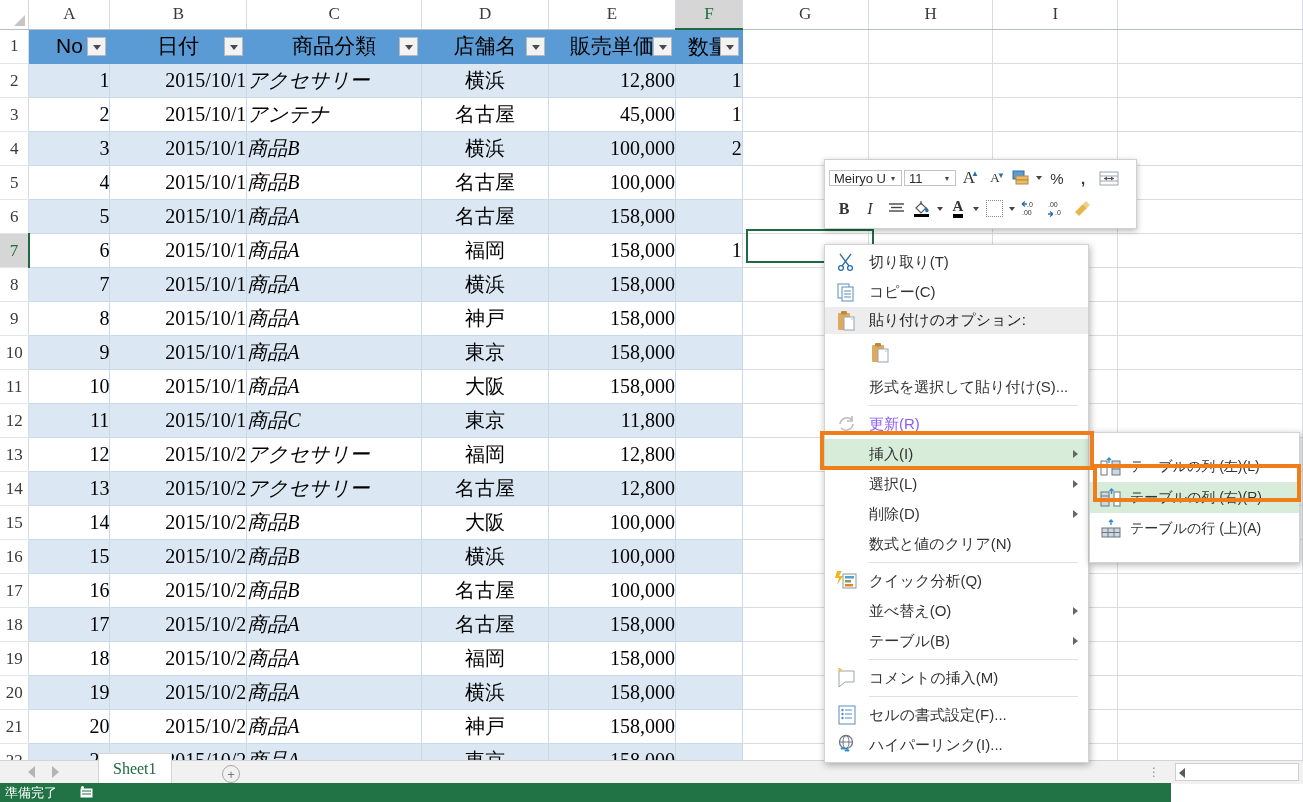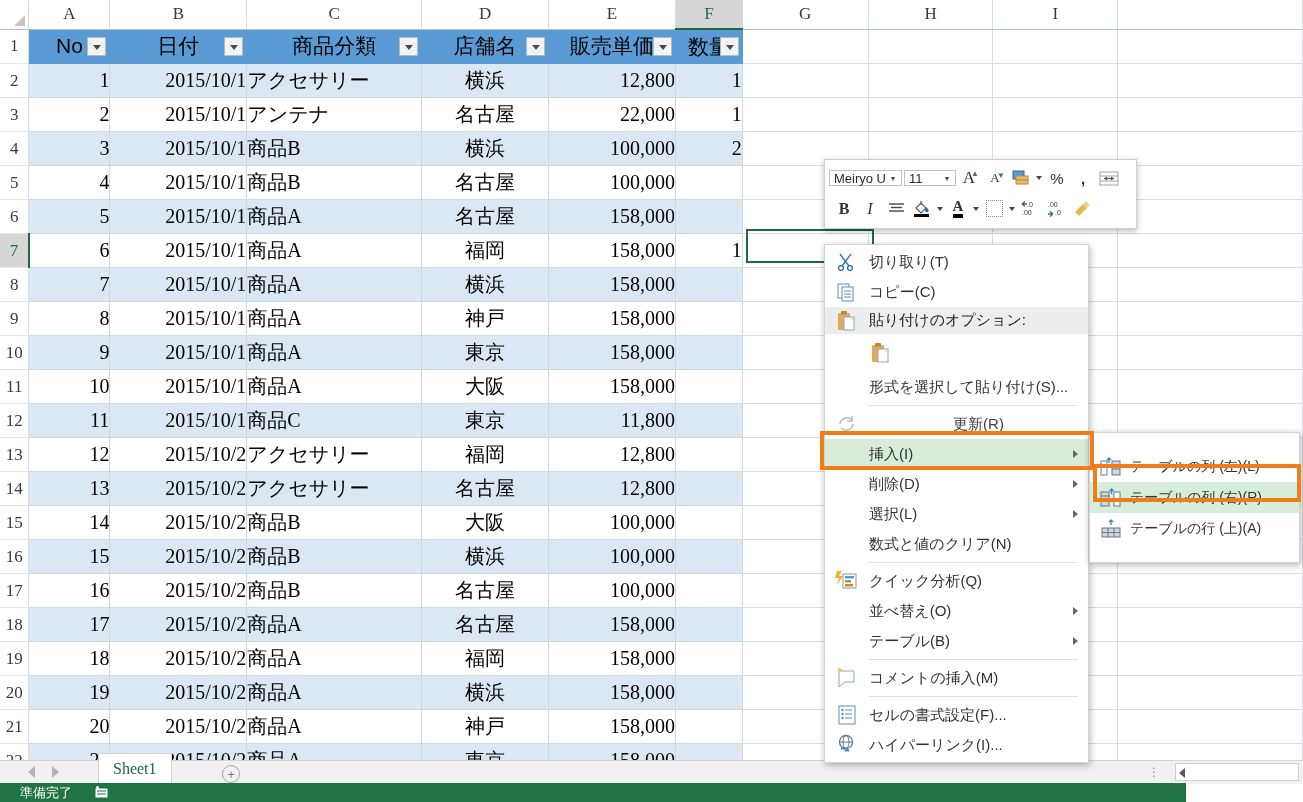--- a/index.html
+++ b/index.html
@@ -26,21 +26,21 @@
     border-right:1px solid #d6dce3;border-bottom:1px solid #e3e7eb;font-family:"Liberation Serif","DejaVu Serif",serif;}
   .rowhead.sel{background:#d6d6d6;color:#1e6b41;border-right:2px solid #1e6b41;}
 
   td.cell{height:33px;border-right:1px solid #c9d9ea;border-bottom:1px solid #c9d9ea;
     font-size:20px;color:#000;font-family:"Liberation Serif","DejaVu Serif",serif;
     white-space:nowrap;overflow:hidden;}
   td.cell.band{background:#dbe8f4;}
   td.cell.plain{background:#ffffff;}
   td.cell.blank{background:#ffffff;border-right:1px solid #d9dde1;border-bottom:1px solid #d9dde1;}
   td.num{text-align:right;padding-right:6px;}
-  td.txt{text-align:left;padding-left:5px;}
+  td.txt{text-align:left;padding-left:5px;font-style:italic;}
   td.ctr{text-align:center;}
 
   
   td.thead{height:33px;background:#5b9bd5;color:#000000;font-weight:bold;font-size:21px;
     border-right:1px solid #5b9bd5;border-bottom:1px solid #5b9bd5;
     font-family:"Liberation Sans","DejaVu Sans",sans-serif;position:relative;text-align:center;}
   .filterbtn{position:absolute;right:3px;top:7px;width:19px;height:19px;background:#f3f3f3;
     border:1px solid #b9b9b9;box-sizing:border-box;}
   .filterbtn:after{content:"";position:absolute;left:5px;top:7px;width:0;height:0;
     border-left:4px solid transparent;border-right:4px solid transparent;border-top:5px solid #4a4a4a;}
@@ -71,21 +71,21 @@
   .caret:after{content:"";width:0;height:0;border-left:3.5px solid transparent;border-right:3.5px solid transparent;border-top:4px solid #444;}
   .fillA{font-weight:bold;font-family:"Liberation Serif",serif;font-size:15px;border-bottom:4px solid #000;line-height:.95;}
   .borderbox{width:15px;height:15px;border:1px dotted #8a8a8a;}
 
   
   #ctxmenu{position:absolute;left:824px;top:244px;width:265px;background:#fff;
     border:1px solid #d3d3d3;box-shadow:1px 2px 7px rgba(0,0,0,.30);z-index:25;padding:2px 0 2px 0;box-sizing:border-box;}
   .mi{height:30px;display:flex;align-items:center;position:relative;font-size:15px;color:#333;
     padding-left:44px;box-sizing:border-box;white-space:nowrap;}
   .mi.hdr{background:#ededed;font-weight:normal;color:#222;height:27px;}
-  .mi.dis{color:#404040;justify-content:center;}
+  .mi.dis{color:#8b5cf6;}
   .mi.hl{background:#d7ecd9;}
   .mi .ico{position:absolute;left:10px;top:50%;transform:translateY(-50%);width:24px;height:22px;}
   .mi .arrow{position:absolute;right:10px;top:50%;transform:translateY(-50%);width:0;height:0;
     border-top:4.5px solid transparent;border-bottom:4.5px solid transparent;border-left:5px solid #666;}
   .sep{height:1px;background:#e0e0e0;margin:3px 10px 3px 44px;}
   .pasteicon-row{height:38px;padding-left:44px;display:flex;align-items:center;}
 
   
   .obox{position:absolute;border:4px solid #ef7d1a;box-sizing:border-box;z-index:40;pointer-events:none;}
   #obox-insert{left:820px;top:431px;width:274px;height:39px;}
@@ -109,21 +109,21 @@
     border-bottom:none;padding:0 14px;display:flex;align-items:center;font-size:16px;color:#1e6b41;
     font-family:"Liberation Serif","DejaVu Serif",serif;}
   #add-sheet{position:absolute;left:222px;top:4px;width:16px;height:16px;border:1px solid #a8a8a8;
     border-radius:50%;color:#777;font-size:13px;display:flex;align-items:center;justify-content:center;line-height:1;}
   #hscroll-dots{position:absolute;left:1148px;top:5px;color:#8d8d8d;font-size:12px;letter-spacing:0;line-height:12px;}
   #hscroll-box{position:absolute;left:1175px;top:2px;width:124px;height:18px;background:#fff;border:1px solid #cfcfcf;box-sizing:border-box;}
   #hscroll-left{position:absolute;left:3px;top:4px;width:0;height:0;border-top:5px solid transparent;border-bottom:5px solid transparent;border-right:6px solid #5a5a5a;}
 
   
   #statusbar{position:absolute;left:0;top:783px;width:1171px;height:19px;background:#217346;
-    color:#fff;font-size:13px;display:flex;align-items:center;z-index:10;padding-left:15px;}
+    color:#fff;font-size:13px;display:flex;align-items:center;z-index:10;}
   #status-text{margin-left:5px;}
   #status-icon{margin-left:22px;width:15px;height:13px;position:relative;}
 </style>
 </head>
 <body>
 
 <div id="grid-wrap">
   <table class="sheet" id="sheet-table">
     <colgroup>
       <col style="width:28px">
@@ -179,21 +179,21 @@
           <td class="cell blank"></td>
           <td class="cell blank"></td>
           <td class="cell blank"></td>
         </tr>
         <tr>
           <td class="rowhead">3</td>
           <td class="cell num plain">2</td>
           <td class="cell num plain">2015/10/1</td>
           <td class="cell txt plain">アンテナ</td>
           <td class="cell ctr plain">名古屋</td>
-          <td class="cell num plain">22,000</td>
+          <td class="cell num plain">45,000</td>
           <td class="cell num plain">1</td>
           <td class="cell blank"></td>
           <td class="cell blank"></td>
           <td class="cell blank"></td>
           <td class="cell blank"></td>
         </tr>
         <tr>
           <td class="rowhead">4</td>
           <td class="cell num band">3</td>
           <td class="cell num band">2015/10/1</td>
@@ -591,25 +591,25 @@
           <path d="M17 3 v5 h-5" stroke="#bbb" stroke-width="1.6" fill="none"></path>
           <path d="M18 11 a7 7 0 0 1 -12 4" stroke="#bbb" stroke-width="1.6" fill="none"></path>
         </svg></span>
       <span>更新(R)</span>
     </div>
     <div class="mi hl">
       <span>挿入(I)</span>
       <span class="arrow"></span>
     </div>
     <div class="mi">
+      <span>選択(L)</span>
+      <span class="arrow"></span>
+    </div>
+    <div class="mi">
       <span>削除(D)</span>
-      <span class="arrow"></span>
-    </div>
-    <div class="mi">
-      <span>選択(L)</span>
       <span class="arrow"></span>
     </div>
     <div class="mi">
       <span>数式と値のクリア(N)</span>
     </div>
     <div class="sep"></div>
     <div class="mi">
       <span class="ico"><svg width="24" height="22" viewBox="0 0 24 22">
           <path d="M2 1 l5 0 l-3 5 l4 0 l-6 9 l2 -7 l-4 0 z" fill="#f0b429"></path>
           <rect x="8" y="4" width="13" height="14" fill="#fff" stroke="#8c97a1"></rect>

